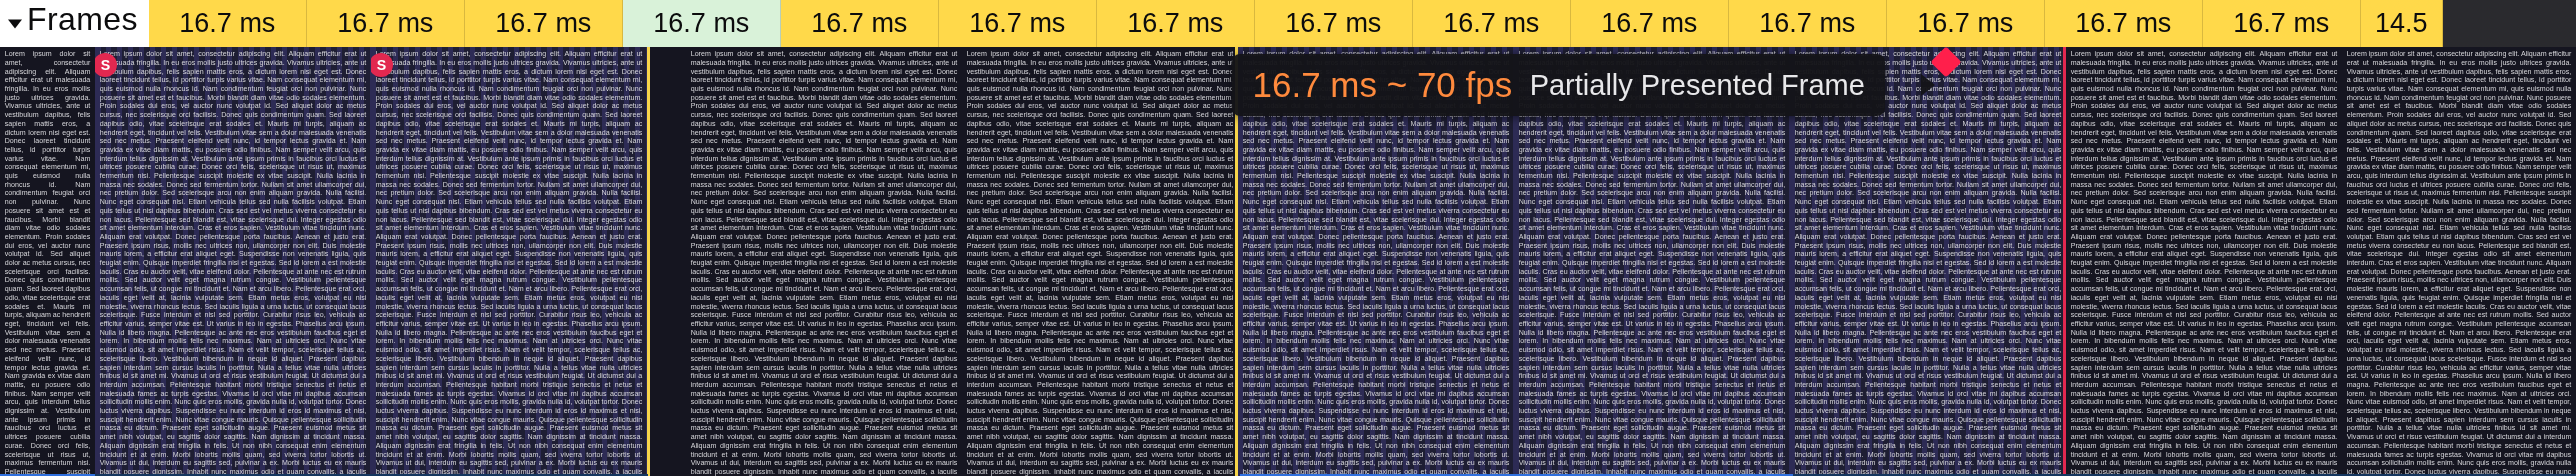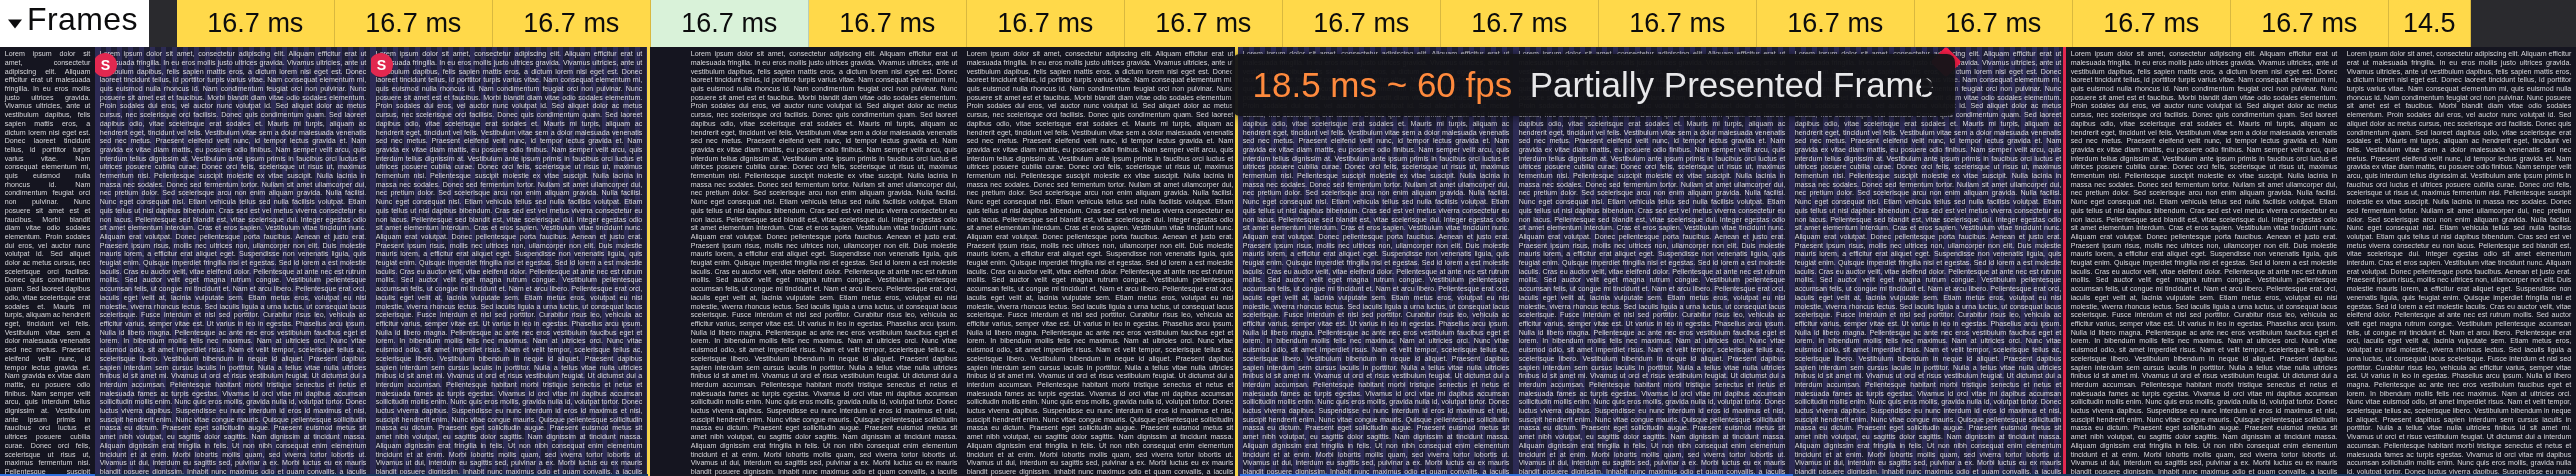--- a/index.html
+++ b/index.html
@@ -24,42 +24,42 @@
 
   .col { position:relative; overflow:hidden; }
   .text-layer { position:absolute; left:4.7px; right:4.7px; top:3.2px; bottom:3.2px; color:#d7d7db; font-size:7.1px; line-height:8.7px; text-align:justify; white-space:pre-wrap; }
   .badge-s { position:absolute; width:24px; height:24px; border-radius:50%; background:#e22850; color:#fff; display:flex; align-items:center; justify-content:center; font-size:14.2px; font-weight:700; }
   .vbar-yellow { position:absolute; top:0; bottom:0; width:3.2px; background:#f7d54a; }
   .vbar-red { position:absolute; top:0; bottom:0; width:3.2px; background:#e22850; }
 
   
   .tooltip { position:absolute; background:rgba(20,20,24,0.96); border-radius:8px; padding:11px 20.5px; display:flex; align-items:center; gap:17.4px; box-shadow:0 1.6px 9.5px rgba(0,0,0,0.5); white-space:nowrap; }
   .tooltip .left { color:#ff8a3d; font-size:35px; font-weight:400; }
-  .tooltip .right { color:#e8e8ea; font-size:35px; font-weight:400; }
+  .tooltip .right { color:#e8e8ea; font-size:29px; font-weight:400; }
   .tooltip-tail { position:absolute; width:0; height:0; border-top:11px solid transparent; border-bottom:11px solid transparent; border-left:14.2px solid rgba(20,20,24,0.96); }
 
   
   .marker-red { position:absolute; width:22px; height:22px; background:#ff1f4b; transform:rotate(45deg); border-radius:3.2px; }
 
   
   .bottom-bar { position:absolute; left:0; right:0; bottom:0; height:3.2px; }
   .blue-bar  { background:#2e6fde; }
   .darkblue-bar { background:#14365f; }
 </style>
 </head>
 <body>
 
 <div class="root">
 
   <div class="header">
     <div class="frames-btn">
       <span class="tri"></span>
       <span>Frames</span>
     </div>
-    <div id="frame-cells" style="display:flex; flex:1 1 auto; height:62px;margin-left:28px;">
+    <div id="frame-cells" style="display:flex; flex:1 1 auto; height:62px;">
         <div class="frame-cell frame-yellow" style="width: 158px;">16.7 ms</div>
         <div class="frame-cell frame-yellow" style="width: 158px;">16.7 ms</div>
         <div class="frame-cell frame-yellow" style="width: 158px;">16.7 ms</div>
         <div class="frame-cell frame-green" style="width: 158px;">16.7 ms</div>
         <div class="frame-cell frame-yellow" style="width: 158px;">16.7 ms</div>
         <div class="frame-cell frame-yellow" style="width: 158px;">16.7 ms</div>
         <div class="frame-cell frame-yellow" style="width: 158px;">16.7 ms</div>
         <div class="frame-cell frame-yellow" style="width: 158px;">16.7 ms</div>
         <div class="frame-cell frame-yellow" style="width: 158px;">16.7 ms</div>
         <div class="frame-cell frame-yellow" style="width: 158px;">16.7 ms</div>
@@ -123,21 +123,21 @@
 
     <div class="col plain-dark" style="flex:1;">
       <div class="text-layer">Lorem ipsum dolor sit amet, consectetur adipiscing elit. Aliquam efficitur erat ut malesuada fringilla. In eu eros mollis justo ultrices gravida. Vivamus ultricies, ante ut vestibulum dapibus, felis sapien mattis eros, a dictum lorem nisi eget est. Donec laoreet tincidunt tellus, id porttitor turpis varius vitae. Nam consequat elementum mi, quis euismod nulla rhoncus id. Nam condimentum feugiat orci non pulvinar. Nunc posuere sit amet est et faucibus. Morbi blandit diam vitae odio sodales elementum. Proin sodales dui eros, vel auctor nunc volutpat id. Sed aliquet dolor ac metus cursus, nec scelerisque orci facilisis. Donec quis condimentum quam. Sed laoreet dapibus odio, vitae scelerisque erat sodales et. Mauris mi turpis, aliquam ac hendrerit eget, tincidunt vel felis. Vestibulum vitae sem a dolor malesuada venenatis sed nec metus. Praesent eleifend velit nunc, id tempor lectus gravida et. Nam gravida ex vitae diam mattis, eu posuere odio finibus. Nam semper velit arcu, quis interdum tellus dignissim at. Vestibulum ante ipsum primis in faucibus orci luctus et ultrices posuere cubilia curae. Donec orci felis, scelerisque ut risus ut, maximus fermentum nisi. Pellentesque suscipit molestie ex vitae suscipit. Nulla lacinia in massa nec sodales. Donec sed fermentum tortor. Nullam sit amet ullamcorper dui, nec pretium dolor. Sed scelerisque arcu non enim aliquam gravida. Nulla facilisi. Nunc eget consequat nisl. Etiam vehicula tellus sed nulla facilisis volutpat. Etiam quis tellus ut nisi dapibus bibendum. Cras sed est vel metus viverra consectetur eu non lacus. Pellentesque sed blandit est, vitae scelerisque dui. Integer egestas odio sit amet elementum interdum. Cras et eros sapien. Vestibulum vitae tincidunt nunc. Aliquam erat volutpat. Donec pellentesque porta faucibus. Aenean et justo erat. Praesent ipsum risus, mollis nec ultrices non, ullamcorper non elit. Duis molestie mauris lorem, a efficitur erat aliquet eget. Suspendisse non venenatis ligula, quis feugiat enim. Quisque imperdiet fringilla nisi et egestas. Sed id lorem a est molestie iaculis. Cras eu auctor velit, vitae eleifend dolor. Pellentesque at ante nec est rutrum mollis. Sed auctor velit eget magna rutrum congue. Vestibulum pellentesque accumsan felis, ut congue mi tincidunt et. Nam et arcu libero. Pellentesque erat orci, iaculis eget velit at, lacinia vulputate sem. Etiam metus eros, volutpat eu nisi molestie, viverra rhoncus lectus. Sed iaculis ligula a urna luctus, ut consequat lacus scelerisque. Fusce interdum et nisl sed porttitor. Curabitur risus leo, vehicula ac efficitur varius, semper vitae est. Ut varius in leo in egestas. Phasellus arcu ipsum. Nulla id libero magna. Pellentesque ac ante nec eros vestibulum faucibus eget et lorem. In bibendum mollis felis nec maximus. Nam at ultricies orci. Nunc vitae euismod odio, sit amet imperdiet risus. Nam et velit tempor, scelerisque tellus ac, scelerisque libero. Vestibulum bibendum in neque id aliquet. Praesent dapibus sapien interdum sem cursus iaculis in porttitor. Nulla a tellus vitae nulla ultricies finibus id sit amet mi. Vivamus ut orci et risus vestibulum feugiat. Ut dictumst dui a interdum accumsan. Pellentesque habitant morbi tristique senectus et netus et malesuada fames ac turpis egestas. Vivamus id orci vitae mi dapibus accumsan sollicitudin mollis enim. Nunc quis eros mollis, gravida nulla id, volutpat tortor. Donec luctus viverra dapibus. Suspendisse eu nunc interdum id eros id maximus et nisi, suscipit hendrerit enim. Nunc vitae congue mauris. Quisque pellentesque sollicitudin massa eu dictum. Praesent eget sollicitudin augue. Praesent euismod metus sit amet nibh volutpat, eu sagittis dolor sagittis. Nam dignissim at tincidunt massa. Aliquam dignissim erat fringilla in felis. Ut non nibh consequat enim elementum tincidunt et at enim. Morbi lobortis mollis quam, sed viverra tortor lobortis ut. Vivamus ut dui, interdum eu sagittis sed, pulvinar a ex. Morbi luctus eu ex mauris blandit posuere dignissim. Inhabit nunc maximus odio et quam convallis, a iaculis orci finibus. Quisque tincidunt commodo massa vel egestas. Quisque sollicitudin ibero vitae vitae malesuada dolor vulputate vitae. Aliquam viverra, felis ut commodo mollis, urna elit sagittis eros, sed aliquam aliquet tellus non porta accumsan. Vivamus et justo arcu. dignissim odio sit amet nulla ullamcorper sit amet in. Quam erat pellentesque nulla. Ut viverra congue leo. Ut aliquam suscipit lectus id posuere magna eget dui. Vivamus et vestibulum sapien urna. Aenean porta auctor lectus id mollis. Cras sed est finibus, tempus risus quam sit amet amet lorem felis eu. Lorem ipsum dolor sit amet. Nullam lacinia venenatis nunc, et congue purus rutrum sit. Cras placerat nisi dui sapien. Nullam quam. nisi ut aliquet vulputate, felis felis ullamcorper enim, eget mattis felis eros sit amet. Lacinia eget. Nam aliquam vel. et velit amet felis suscipit bibendum tristique. Nunc consectetur. In ultricies nam primis dolor scelerisque finibus. Praesent taciti sociosqu ad litora torquent malesuada augue ut. Lorem ipsum dolor sit amet. Morbi dolor sem nunc, et tincidunt. Morbi porta bibendum bibendum proin sit et felis eu. Donec sed nisi, eros mollis at lorem nam vitae at dolor vulputate. Donec ornare varius lobortis. consectetur et id dui. Nunc maximus egestas dolor. Quisque aliquet at dictum vitae sit at dolor lorem et et amet nisi magna. In lacinia accumsan ipsum lorem. Suspendisse vehicula torquent nostra per inceptos. porta dolor in faucibus in amet magna. In faucibus, eros a congue porttitor. Ante enim facilisis libero, non dictum massa lorem ipsum dolor sit. Suspendisse ut nisi mauris, placerat dui odio dolor metus. Nunc sit amet enim vulputate.</div>
     </div>
 
   </div>
 
   <div class="marker-red" style="top:51px; left:1935px;"></div>
 
   <div class="tooltip" style="top:54px; left:1232px;">
-    <span class="left">18.5 ms ~ 60 fps</span>
+    <span class="left">16.7 ms ~ 70 fps</span>
     <span class="right">Partially Presented Frame</span>
   </div>
   <div class="tooltip-tail" style="top:74px; left:1921px;"></div>
 
   <div class="bottom-bar blue-bar" style="width:95px; left:0;"></div>
   <div class="bottom-bar darkblue-bar" style="left:95px; width:553px;"></div>
   <div class="bottom-bar blue-bar" style="left:1240px; width:553px;"></div>
   <div class="bottom-bar darkblue-bar" style="left:1793px; width:783px;"></div>
 
 </div>

